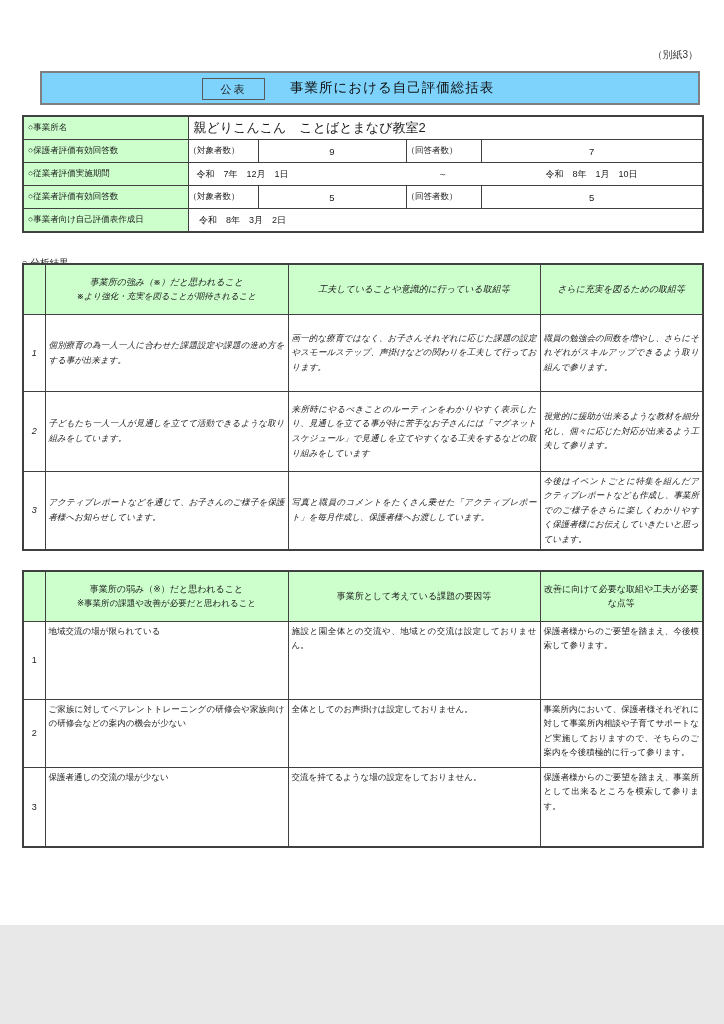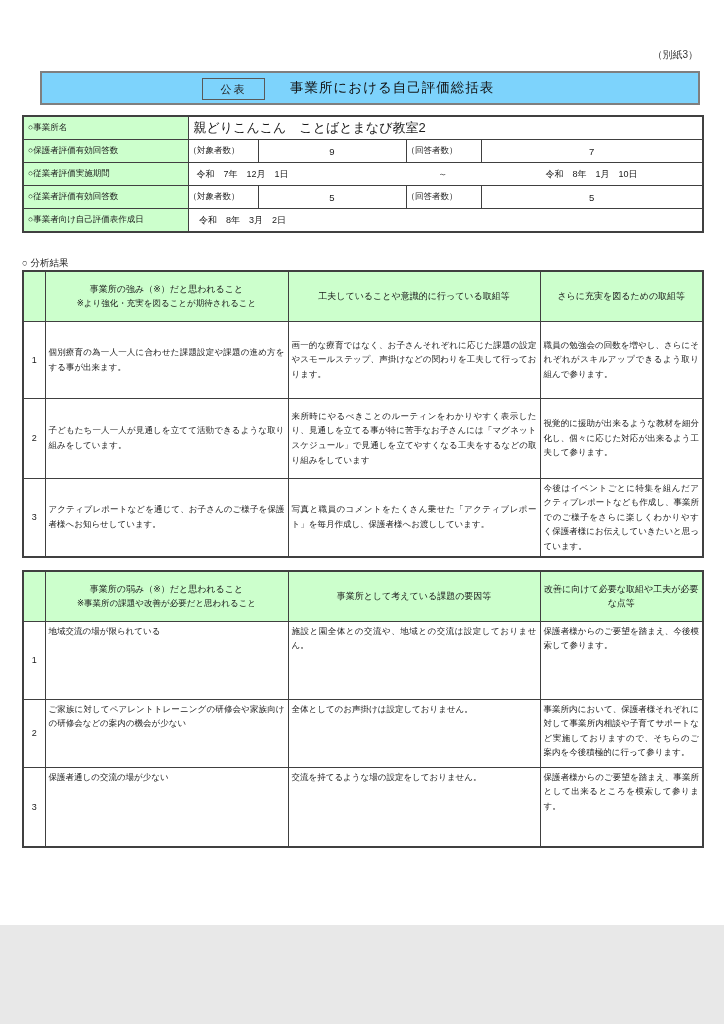--- a/index.html
+++ b/index.html
@@ -34,21 +34,21 @@
   .span-cell span { position:absolute; top:50%; transform:translateY(-50%);
     text-align:center; font-size:9px; white-space:nowrap; }
   .span-cell .p1 { left:0;   width:21%; }
   .span-cell .pt { left:42%; width:15%; }
   .span-cell .p2 { left:57%; width:43%; }
 
   .analysis-label { position:absolute; left:22px; top:257px; font-size:9.5px; color:#222; }
 
   
   .eval-table { position:absolute; left:22px; width:680px; border:2px solid #404040; }
-  .eval-table.t1 { top:270px; }
+  .eval-table.t1 { top:263px;font-style:italic; }
   .eval-table.t2 { top:570px;padding-left:35px; }
   .eval-table th, .eval-table td { border:1px solid #404040; }
   .eval-table th { background:#ccffcc; font-weight:normal; font-size:9px;
     text-align:center; vertical-align:middle; line-height:1.6; padding:2px; }
   .eval-table th.numh { background:#ccffcc; }
   .eval-table td.num { text-align:center; font-size:9px; vertical-align:middle; }
   .eval-table td.body { font-size:8.5px; line-height:1.72; padding:2px 3px;
     text-align:justify; word-break:break-all; }
   .t1 td.body { vertical-align:middle; }
   .t2 td.body { vertical-align:top; }

